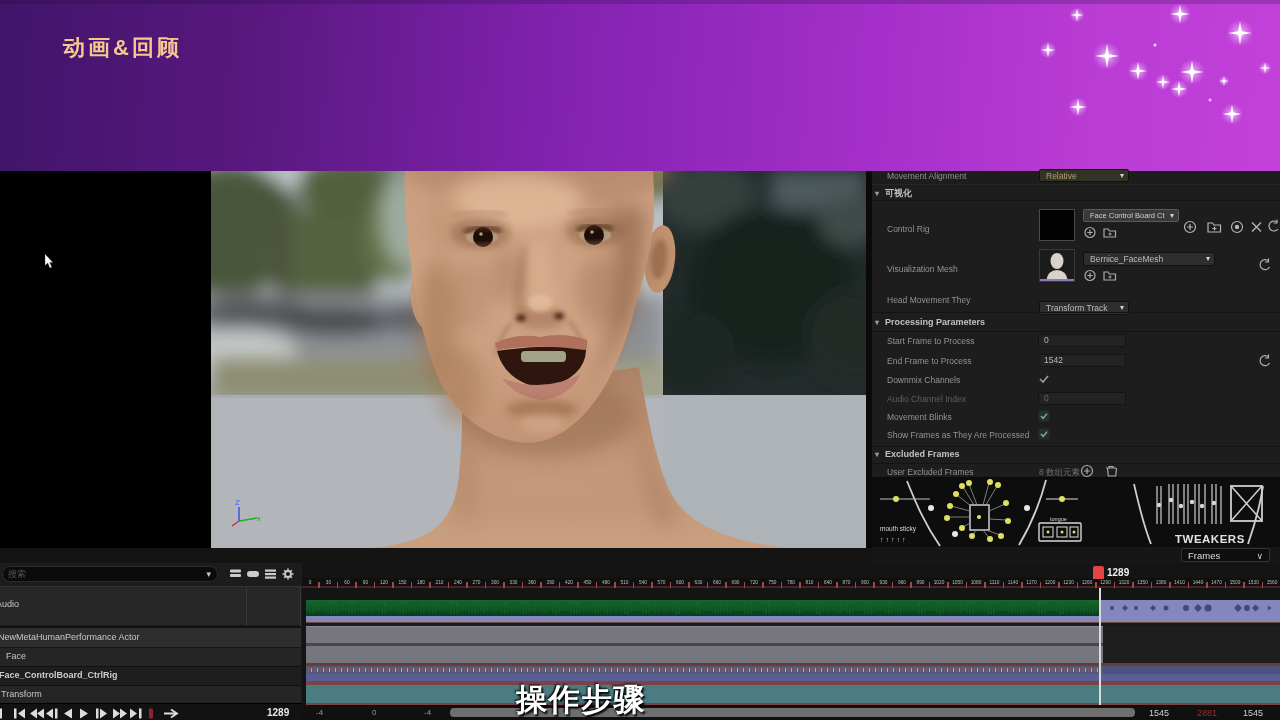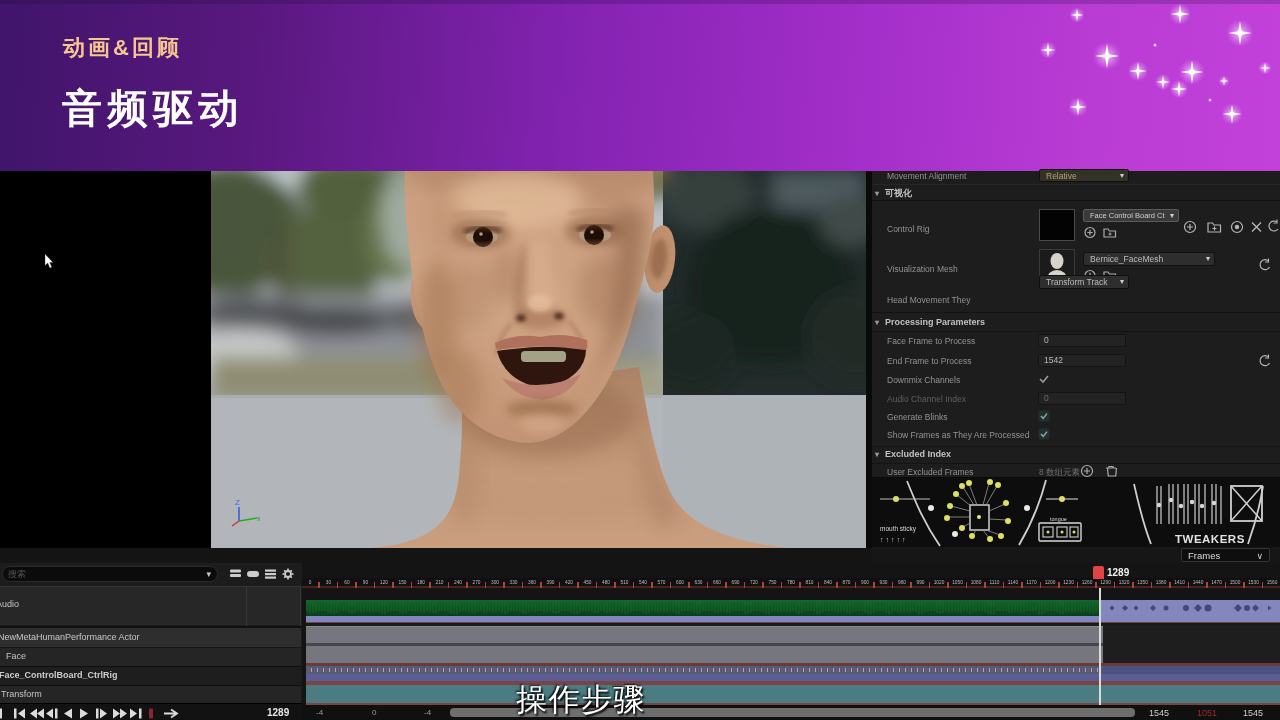--- a/index.html
+++ b/index.html
@@ -6,21 +6,20 @@
   html,body { width:1280px; height:720px; overflow:hidden; background:#000; }
   body { font-family:"Liberation Sans", sans-serif; position:relative; }
   .abs { position:absolute; }
 </style>
 </head>
 <body>
 
 <div class="abs" id="banner" style="left:0;top:0;width:1280px;height:171px;background:linear-gradient(94deg,#40156A 0%,#59187F 20%,#8423B2 45%,#A52FCA 68%,#B93CD4 85%,#C241DA 100%);">
   <div class="abs" style="left:0;top:0;width:1280px;height:4px;background:rgba(30,8,55,0.22);"></div>
   <div class="abs" style="left:63px;top:33px;font-size:22px;font-weight:bold;color:#F6C78E;letter-spacing:3px;">动画&amp;回顾</div>
-  <div class="abs" style="left:62px;top:81px;font-size:40px;font-weight:bold;color:#FFFFFF;letter-spacing:5.5px;">音频驱动</div>
   <svg class="abs" style="left:1000px;top:0;" width="280" height="150" viewBox="0 0 280 150">
     <defs>
       <radialGradient id="gl" cx="50%" cy="50%" r="50%">
         <stop offset="0%" stop-color="#ffffff" stop-opacity="1"></stop>
         <stop offset="30%" stop-color="#f6d4ff" stop-opacity="0.55"></stop>
         <stop offset="100%" stop-color="#e8a0ff" stop-opacity="0"></stop>
       </radialGradient>
       <g id="star">
         <circle r="11" fill="url(#gl)"></circle>
         <path d="M0,-9.5 L1.4,-1.4 L9.5,0 L1.4,1.4 L0,9.5 L-1.4,1.4 L-9.5,0 L-1.4,-1.4 Z" fill="#fff"></path>
@@ -253,52 +252,52 @@
       <path d="M6,3.8 V9.2 M3.3,6.5 H8.7" stroke="#ababab" stroke-width="1.2"></path>
     <path d="M20,3 h4l1.5,2 h6 v6 h-11.5 z" fill="none" stroke="#ababab" stroke-width="1.2"></path>
       <path d="M26,6.5 v3 M24.5,8 h3" stroke="#ababab" stroke-width="1"></path>
   </svg>
   <svg class="ico" style="left:385px;top:87px;" width="14" height="14" viewBox="0 0 14 14">
     <path d="M11.5,3 a5,5 0 1 0 1,6" fill="none" stroke="#b5b5b5" stroke-width="1.2"></path>
       <path d="M11.5,0.5 v3.5 h-3.5" fill="none" stroke="#b5b5b5" stroke-width="1.1"></path>
   </svg>
 
   <div class="lbl" style="top:124px;">Head Movement They</div>
-  <div class="drop" style="left:167px;top:104px;width:90px;height:14px;">Transform Track<span class="chev">▾</span></div>
+  <div class="drop" style="left:167px;top:130px;width:90px;height:14px;">Transform Track<span class="chev">▾</span></div>
   <div class="abs" style="left:0;top:141px;width:408px;height:1px;background:#141414;"></div>
 
   <div class="hdr" style="top:146px;">Processing Parameters</div>
   <div class="abs" style="left:0;top:160px;width:408px;height:1px;background:#141414;"></div>
-  <div class="lbl" style="top:165px;">Face Frame to Process</div>
+  <div class="lbl" style="top:165px;">Start Frame to Process</div>
   <div class="valbox" style="left:166px;top:163px;width:88px;height:13px;">0</div>
   <div class="lbl" style="top:185px;">End Frame to Process</div>
   <div class="valbox" style="left:166px;top:183px;width:88px;height:13px;">1542</div>
   <svg class="ico" style="left:385px;top:183px;" width="14" height="14" viewBox="0 0 14 14">
     <path d="M11.5,3 a5,5 0 1 0 1,6" fill="none" stroke="#b5b5b5" stroke-width="1.2"></path>
       <path d="M11.5,0.5 v3.5 h-3.5" fill="none" stroke="#b5b5b5" stroke-width="1.1"></path>
   </svg>
   <div class="lbl" style="top:204px;">Downmix Channels</div>
   <svg class="ico" style="left:166px;top:202px;" width="12" height="12" viewBox="0 0 12 12">
       <path d="M2,6 L5,9 L10,3" stroke="#9a9a9a" stroke-width="1.6" fill="none"></path>
     </svg>
   <div class="lbl" style="top:223px;color:#5F5F5F;">Audio Channel Index</div>
   <div class="valbox" style="left:166px;top:221px;width:88px;height:13px;color:#6a6a6a;">0</div>
-  <div class="lbl" style="top:241px;">Generate Blinks</div>
+  <div class="lbl" style="top:241px;">Movement Blinks</div>
   <svg class="ico" style="left:166px;top:239px;" width="12" height="12" viewBox="0 0 12 12">
       <rect x="0.5" y="0.5" width="11" height="11" rx="2" fill="#223030"></rect>
       <path d="M3,6 L5.2,8.4 L9,3.6" stroke="#90a8a8" stroke-width="1.5" fill="none"></path>
     </svg>
   <div class="lbl" style="top:259px;">Show Frames as They Are Processed</div>
   <svg class="ico" style="left:166px;top:257px;" width="12" height="12" viewBox="0 0 12 12">
       <rect x="0.5" y="0.5" width="11" height="11" rx="2" fill="#223030"></rect>
       <path d="M3,6 L5.2,8.4 L9,3.6" stroke="#90a8a8" stroke-width="1.5" fill="none"></path>
     </svg>
   <div class="abs" style="left:0;top:275px;width:408px;height:1px;background:#141414;"></div>
 
-  <div class="hdr" style="top:278px;">Excluded Index</div>
+  <div class="hdr" style="top:278px;">Excluded Frames</div>
   <div class="abs" style="left:0;top:292px;width:408px;height:1px;background:#141414;"></div>
   <div class="lbl" style="top:296px;">User Excluded Frames</div>
   <div class="abs" style="left:167px;top:296px;font-size:8.5px;color:#6f6f6f;">8 数组元素</div>
   <svg class="ico" style="left:208px;top:293px;" width="44" height="14" viewBox="0 0 44 14">
     <circle cx="7" cy="7" r="5.5" fill="none" stroke="#ababab" stroke-width="1.2"></circle>
       <path d="M7,4 V10 M4,7 H10" stroke="#ababab" stroke-width="1.2"></path>
     <path d="M26,4 h10 M29,4 v-1.5 h4 v1.5 M27.5,4 l0.8,8 h7.4 l0.8,-8" fill="none" stroke="#ababab" stroke-width="1.2"></path>
   </svg>
   <div class="abs" style="left:0;top:306px;width:408px;height:1px;background:#0a0a0a;"></div>
 
@@ -884,23 +883,23 @@
 
     <div class="abs" style="left:4px;top:122px;width:974px;height:18px;background:#4A7C82;"></div>
     <div class="abs" style="left:4px;top:140px;width:974px;height:2px;background:#7A4444;"></div>
 
     <div class="abs" style="left:0px;top:142px;width:978px;height:15px;background:#101010;">
       <div class="abs" style="left:14px;top:3px;font-size:8px;color:#9a9a9a;">-4</div>
       <div class="abs" style="left:70px;top:3px;font-size:8px;color:#9a9a9a;">0</div>
       <div class="abs" style="left:122px;top:3px;font-size:8px;color:#9a9a9a;">-4</div>
       <div class="abs" style="left:148px;top:3px;width:685px;height:9px;background:#6E6E6E;border-radius:4px;"></div>
       <div class="abs" style="left:847px;top:3px;font-size:9px;color:#CFCFCF;">1545</div>
-      <div class="abs" style="left:895px;top:3px;font-size:9px;color:#9E2B2B;">1051</div>
+      <div class="abs" style="left:895px;top:3px;font-size:9px;color:#9E2B2B;">2881</div>
       <div class="abs" style="left:941px;top:3px;font-size:9px;color:#CFCFCF;">1545</div>
     </div>
 
     <div class="abs" style="left:797px;top:25px;width:2px;height:117px;background:#DADADA;"></div>
     <div class="abs" style="left:791px;top:3px;width:11px;height:13px;background:#E04444;border-radius:2px 2px 0 0;"></div>
     <div class="abs" style="left:805px;top:4px;font-size:10px;font-weight:bold;color:#F0F0F0;">1289</div>
   </div>
 </div>
 
-<div class="abs" style="left:516px;top:679px;font-size:31px;font-weight:normal;color:#fff;letter-spacing:1.5px;text-shadow:1.5px 1.5px 2px #000, -1px -1px 2px #000;">操作步骤</div>
+<div class="abs" style="left:516px;top:679px;font-size:31px;font-weight:bold;color:#fff;letter-spacing:1.5px;text-shadow:1.5px 1.5px 2px #000, -1px -1px 2px #000;">操作步骤</div>
 
 </body></html>

